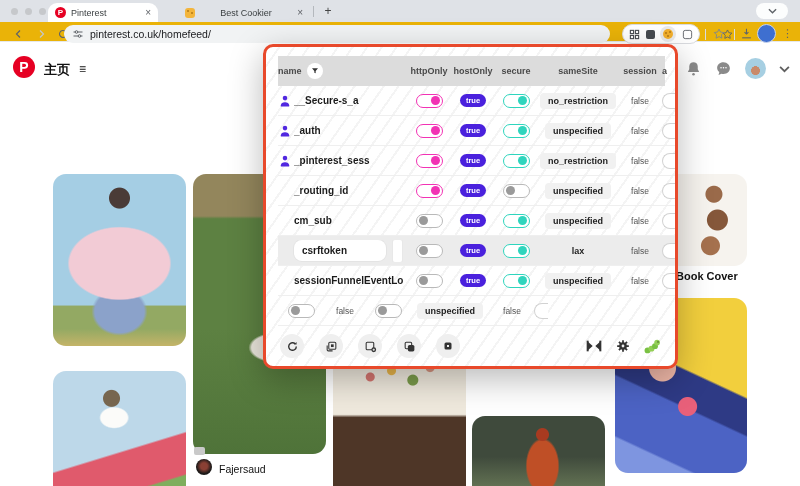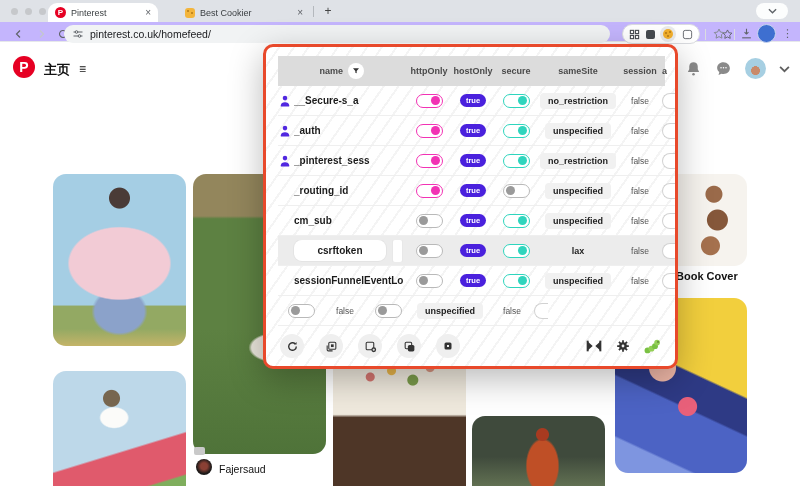--- a/index.html
+++ b/index.html
@@ -6,32 +6,32 @@
   html,body{width:800px;height:486px;overflow:hidden;}
   body{font-family:"Liberation Sans",sans-serif;background:#fff;}
   #screen{position:relative;width:800px;height:486px;overflow:hidden;background:#fff;}
 
   
   .tabstrip{position:absolute;top:0;left:0;width:800px;height:22px;background:#dfe2e7;}
   .traffic{position:absolute;top:8px;left:11px;display:flex;gap:7px;}
   .traffic span{width:7px;height:7px;border-radius:50%;background:#c6c8cb;}
   .tab{position:absolute;top:3px;height:19px;display:flex;align-items:center;gap:5px;padding:0 7px;font-size:9px;color:#3c4043;}
   .tab.active{left:48px;width:110px;background:#fff;border-radius:9px 9px 0 0;}
-  .tab.inactive{left:178px;width:132px;}
+  .tab.inactive{left:178px;width:132px;text-align:center;}
   .favicon-p{width:11px;height:11px;border-radius:50%;background:#e60023;color:#fff;font-size:8px;font-weight:bold;display:flex;align-items:center;justify-content:center;flex:none;}
   .favicon-c{width:10px;height:10px;border-radius:3px;background:#f3b53c;flex:none;position:relative;}
   .favicon-c:after{content:"";position:absolute;left:2px;top:2px;width:2px;height:2px;border-radius:50%;background:#b57a14;box-shadow:4px 2px 0 #b57a14;}
   .tab .title{flex:1;white-space:nowrap;overflow:hidden;}
   .tab .close{font-size:10px;color:#5f6368;}
   .tabdiv{position:absolute;top:6px;left:313px;width:1px;height:11px;background:#b4b8bd;}
   .newtab{position:absolute;top:3px;left:320px;width:16px;height:16px;font-size:12px;color:#444;text-align:center;line-height:16px;}
   .winchev{position:absolute;top:3px;right:12px;width:32px;height:16px;background:#fcfdfd;border-radius:9px;display:flex;align-items:center;justify-content:center;}
 
   
-  .toolbar{position:absolute;top:22px;left:0;width:800px;height:20px;background:#c4b5fd;border-bottom:1px solid #e6e8ea;}
+  .toolbar{position:absolute;top:22px;left:0;width:800px;height:20px;background:#eab308;border-bottom:1px solid #e6e8ea;}
   .navic{position:absolute;top:3px;width:17px;height:17px;display:flex;align-items:center;justify-content:center;color:#5f6368;font-size:12px;}
   .omnibox{position:absolute;left:64px;top:3px;width:546px;height:18px;background:#f1f3f4;border-radius:9px;display:flex;align-items:center;padding:0 8px;gap:6px;}
   .omnibox .url{font-size:10.5px;color:#202124;}
   .omni-right{position:absolute;right:66px;top:3px;display:flex;gap:30px;align-items:center;height:18px;}
   .extpill{position:absolute;left:622px;top:2px;width:78px;height:20px;border:1px solid #dadce0;background:#fff;border-radius:10px;display:flex;align-items:center;justify-content:space-around;padding:0 3px;}
   .ext-dark{width:9px;height:9px;background:#474b50;border-radius:2px;}
   .cookiehl{width:16px;height:16px;border-radius:50%;background:#e9eaec;display:flex;align-items:center;justify-content:center;}
   .cookiedot{width:10px;height:10px;border-radius:50%;background:#f2af2d;position:relative;}
   .cookiedot:after{content:"";position:absolute;left:2px;top:3px;width:2px;height:2px;border-radius:50%;background:#b57a14;box-shadow:4px -1px 0 #b57a14,2px 3px 0 #b57a14;}
   .tooldiv{position:absolute;top:7px;width:1px;height:11px;background:#dadce0;}
@@ -85,29 +85,29 @@
     radial-gradient(circle at 55% 62%,#e8607a 9px,transparent 10px),
     linear-gradient(205deg,#f2cf3d 0 42%,#2e3a85 43% 58%,#4c63c4 59% 84%,#7e95e0 85%);}
 
   
   .popup{position:absolute;left:263px;top:44px;width:415px;height:325px;z-index:50;
     border:3px solid #e8492b;border-radius:10px;overflow:hidden;
     background:repeating-linear-gradient(125deg,#ffffff 0 10px,#f4f4f4 10px 12px);
     box-shadow:0 10px 34px rgba(0,0,0,.28);}
   .thead{margin:9px 0 0 12px;width:387px;height:30px;background:#dcdcdc;display:flex;align-items:center;font-size:9px;font-weight:bold;color:#4a4a4a;}
   .cell{flex:none;display:flex;align-items:center;justify-content:center;overflow:hidden;}
-  .c-name{width:128px;justify-content:flex-end;padding-right:42px;gap:5px;}
+  .c-name{width:128px;justify-content:flex-start;padding-right:42px;gap:5px;}
   .c-http{width:46px;}.c-host{width:42px;}.c-sec{width:44px;text-align:right;}.c-same{width:80px;}.c-sess{width:44px;}.c-extra{width:16px;justify-content:flex-start;}
   .funnel{width:16px;height:16px;border-radius:50%;background:#fff;display:flex;align-items:center;justify-content:center;flex:none;}
   .rows{margin-left:12px;width:403px;}
   .crow{height:30px;display:flex;align-items:center;border-bottom:1px solid #efefef;}
   .crow.selected{background:#ececec;}
   .crow .c-name{justify-content:flex-start;padding:0 0 0 2px;gap:4px;}
   .usr{flex:none;width:10px;height:12px;}
-  .nm{font-size:10px;font-weight:bold;color:#1b1b1b;white-space:nowrap;overflow:hidden;text-align:center;}
+  .nm{font-size:10px;font-weight:bold;color:#1b1b1b;white-space:nowrap;overflow:hidden;}
   .nm.boxed{background:#fff;border-radius:8px;padding:5px 8px;width:92px;box-shadow:0 0 0 1px #e4e4e4;}
   .wfrag{width:9px;height:22px;background:#fff;border-radius:2px;margin-left:3px;box-shadow:0 0 0 1px #e8e8e8;}
   .add-input{width:108px;height:21px;border:1.6px solid #7a5af8;border-radius:11px;font-size:9.5px;padding:0 9px;color:#333;background:#fff;font-family:"Liberation Sans",sans-serif;outline:none;}
   .add-input::placeholder{color:#9a9a9a;}
   .switch{width:27px;height:14px;border-radius:8px;background:#fff;border:1.5px solid #b9b9b9;position:relative;flex:none;}
   .switch .knob{position:absolute;top:1px;width:9px;height:9px;border-radius:50%;background:#9a9a9a;left:2px;}
   .switch.pink{border-color:#f232b4;}
   .switch.pink .knob{background:#f232b4;left:auto;right:2px;}
   .switch.teal{border-color:#2fd5bd;}
   .switch.teal .knob{background:#2fd5bd;left:auto;right:2px;}

